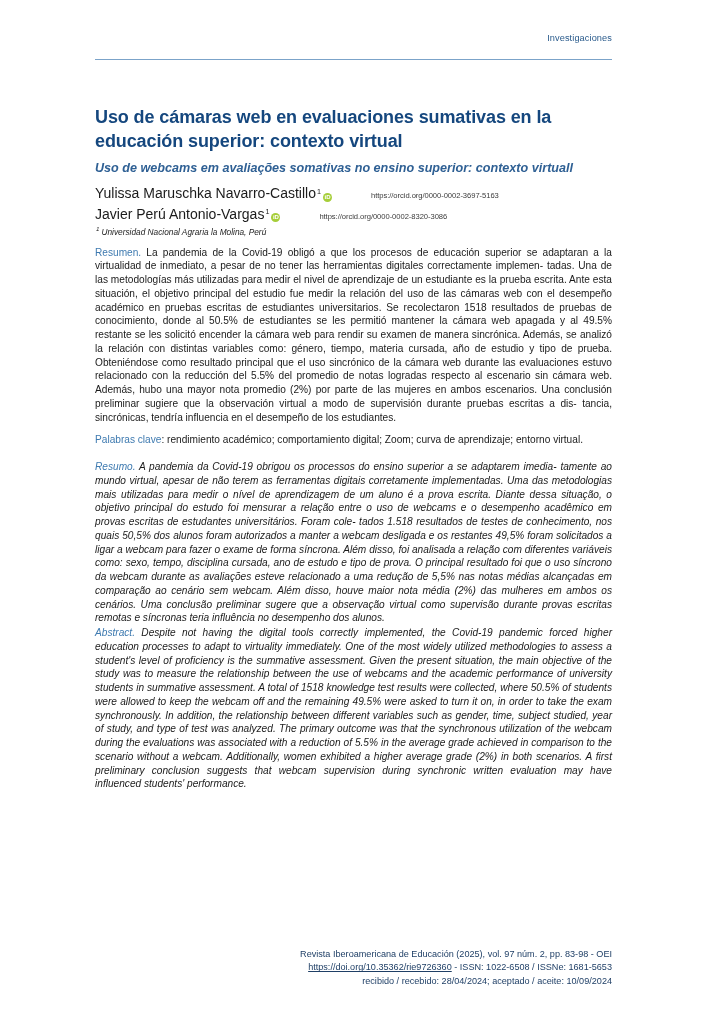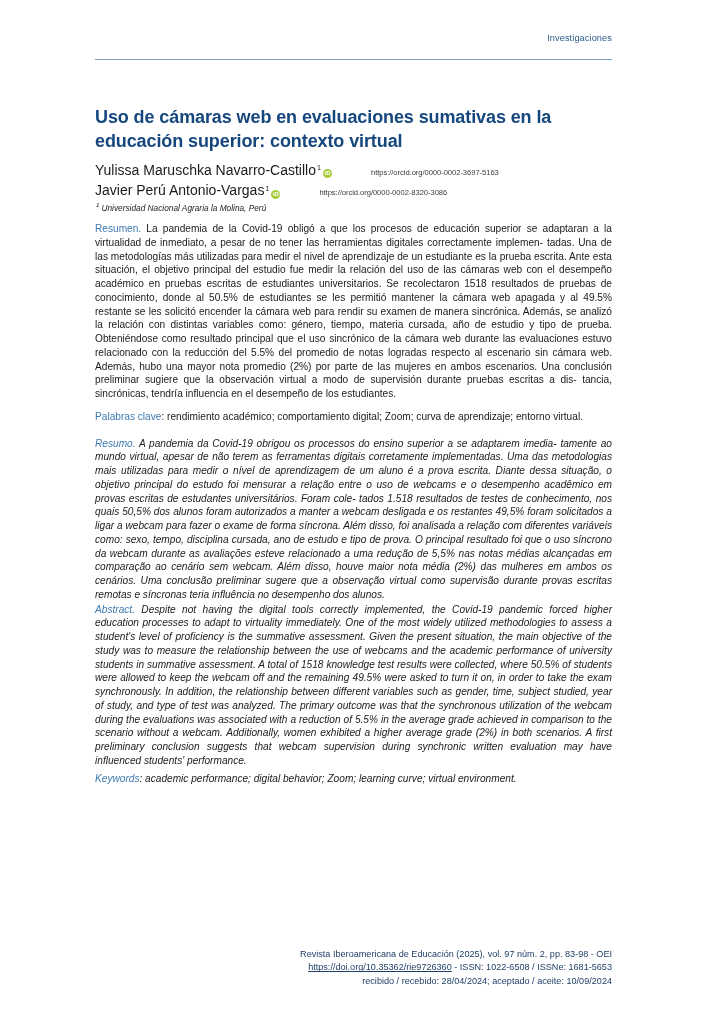--- a/index.html
+++ b/index.html
@@ -173,20 +173,21 @@
 <body>
 
 <div class="page">
 
   <div class="running-head">Investigaciones</div>
   <div class="head-rule"></div>
 
   <div class="content">
 
     <h1 class="title-es">Uso de cámaras web en evaluaciones sumativas en la educación superior: contexto virtual</h1>
+    <h2 class="title-pt">Uso de webcams em avaliações somativas no ensino superior: contexto virtuall</h2>
 
     <div class="authors">
 
       <div class="author-line">
         <span class="author-name">Yulissa Maruschka Navarro-Castillo</span><span class="sup">1</span><span class="orcid-icon">iD</span><a class="orcid-url" href="#" style="text-decoration:none;">https://orcid.org/0000-0002-3697-5163</a>
       </div>
 
       <div class="author-line">
         <span class="author-name">Javier Perú Antonio-Vargas</span><span class="sup">1</span><span class="orcid-icon">iD</span><a class="orcid-url" href="#" style="text-decoration:none;">https://orcid.org/0000-0002-8320-3086</a>
       </div>
@@ -197,21 +198,20 @@
 
     <p class="abs"><span class="abs-label">Resumen.</span><span> La pandemia de la Covid-19 obligó a que los procesos de educación superior se adaptaran a la virtualidad de inmediato, a pesar de no tener las herramientas digitales correctamente implemen- tadas. Una de las metodologías más utilizadas para medir el nivel de aprendizaje de un estudiante es la prueba escrita. Ante esta situación, el objetivo principal del estudio fue medir la relación del uso de las cámaras web con el desempeño académico en pruebas escritas de estudiantes universitarios. Se recolectaron 1518 resultados de pruebas de conocimiento, donde al 50.5% de estudiantes se les permitió mantener la cámara web apagada y al 49.5% restante se les solicitó encender la cámara web para rendir su examen de manera sincrónica. Además, se analizó la relación con distintas variables como: género, tiempo, materia cursada, año de estudio y tipo de prueba. Obteniéndose como resultado principal que el uso sincrónico de la cámara web durante las evaluaciones estuvo relacionado con la reducción del 5.5% del promedio de notas logradas respecto al escenario sin cámara web. Además, hubo una mayor nota promedio (2%) por parte de las mujeres en ambos escenarios. Una conclusión preliminar sugiere que la observación virtual a modo de supervisión durante pruebas escritas a dis- tancia, sincrónicas, tendría influencia en el desempeño de los estudiantes.</span></p>
 
     <p class="kw"><span class="kw-label">Palabras clave</span><span>: rendimiento académico; comportamiento digital; Zoom; curva de aprendizaje; entorno virtual.</span></p>
 
     <p class="abs it abs-pt"><span class="abs-label">Resumo.</span><span> A pandemia da Covid-19 obrigou os processos do ensino superior a se adaptarem imedia- tamente ao mundo virtual, apesar de não terem as ferramentas digitais corretamente implementadas. Uma das metodologias mais utilizadas para medir o nível de aprendizagem de um aluno é a prova escrita. Diante dessa situação, o objetivo principal do estudo foi mensurar a relação entre o uso de webcams e o desempenho acadêmico em provas escritas de estudantes universitários. Foram cole- tados 1.518 resultados de testes de conhecimento, nos quais 50,5% dos alunos foram autorizados a manter a webcam desligada e os restantes 49,5% foram solicitados a ligar a webcam para fazer o exame de forma síncrona. Além disso, foi analisada a relação com diferentes variáveis como: sexo, tempo, disciplina cursada, ano de estudo e tipo de prova. O principal resultado foi que o uso síncrono da webcam durante as avaliações esteve relacionado a uma redução de 5,5% nas notas médias alcançadas em comparação ao cenário sem webcam. Além disso, houve maior nota média (2%) das mulheres em ambos os cenários. Uma conclusão preliminar sugere que a observação virtual como supervisão durante provas escritas remotas e síncronas teria influência no desempenho dos alunos.</span></p>
 
 
     <p class="abs it abs-en"><span class="abs-label">Abstract.</span><span> Despite not having the digital tools correctly implemented, the Covid-19 pandemic forced higher education processes to adapt to virtuality immediately. One of the most widely utilized methodologies to assess a student's level of proficiency is the summative assessment. Given the present situation, the main objective of the study was to measure the relationship between the use of webcams and the academic performance of university students in summative assessment. A total of 1518 knowledge test results were collected, where 50.5% of students were allowed to keep the webcam off and the remaining 49.5% were asked to turn it on, in order to take the exam synchronously. In addition, the relationship between different variables such as gender, time, subject studied, year of study, and type of test was analyzed. The primary outcome was that the synchronous utilization of the webcam during the evaluations was associated with a reduction of 5.5% in the average grade achieved in comparison to the scenario without a webcam. Additionally, women exhibited a higher average grade (2%) in both scenarios. A first preliminary conclusion suggests that webcam supervision during synchronic written evaluation may have influenced students' performance.</span></p>
 
-    <p class="kw it"><span class="kw-label">Keywords</span><span>: academic performance; digital behavior; Zoom; learning curve; virtual environment.</span></p>
 
   </div>
 
   <div class="footer">
     <div>Revista Iberoamericana de Educación (2025), vol. 97 núm. 2, pp. 83-98 - OEI</div>
     <div><a class="doi" href="#">https://doi.org/10.35362/rie9726360</a><span> - ISSN: 1022-6508 / ISSNe: 1681-5653</span></div>
     <div>recibido / recebido: 28/04/2024; aceptado / aceite: 10/09/2024</div>
   </div>
 
   <div class="page-badge">83</div>

